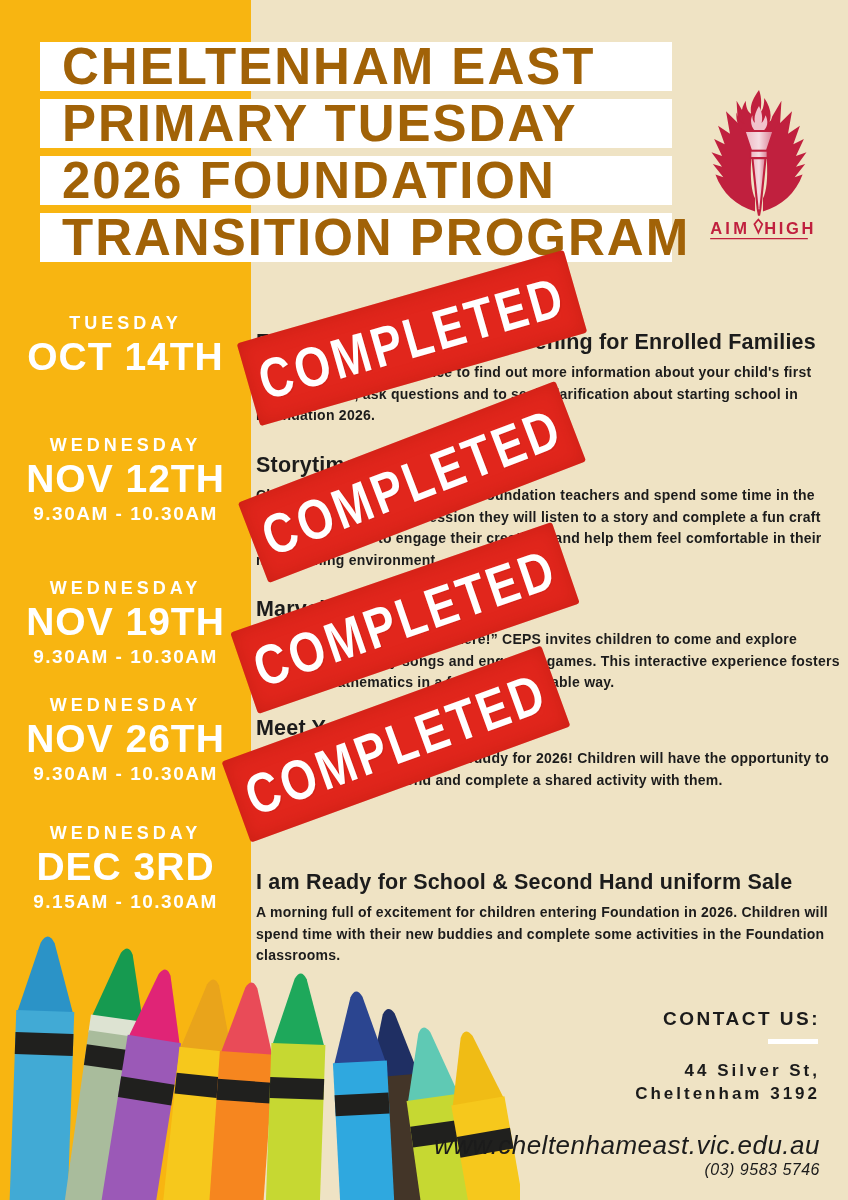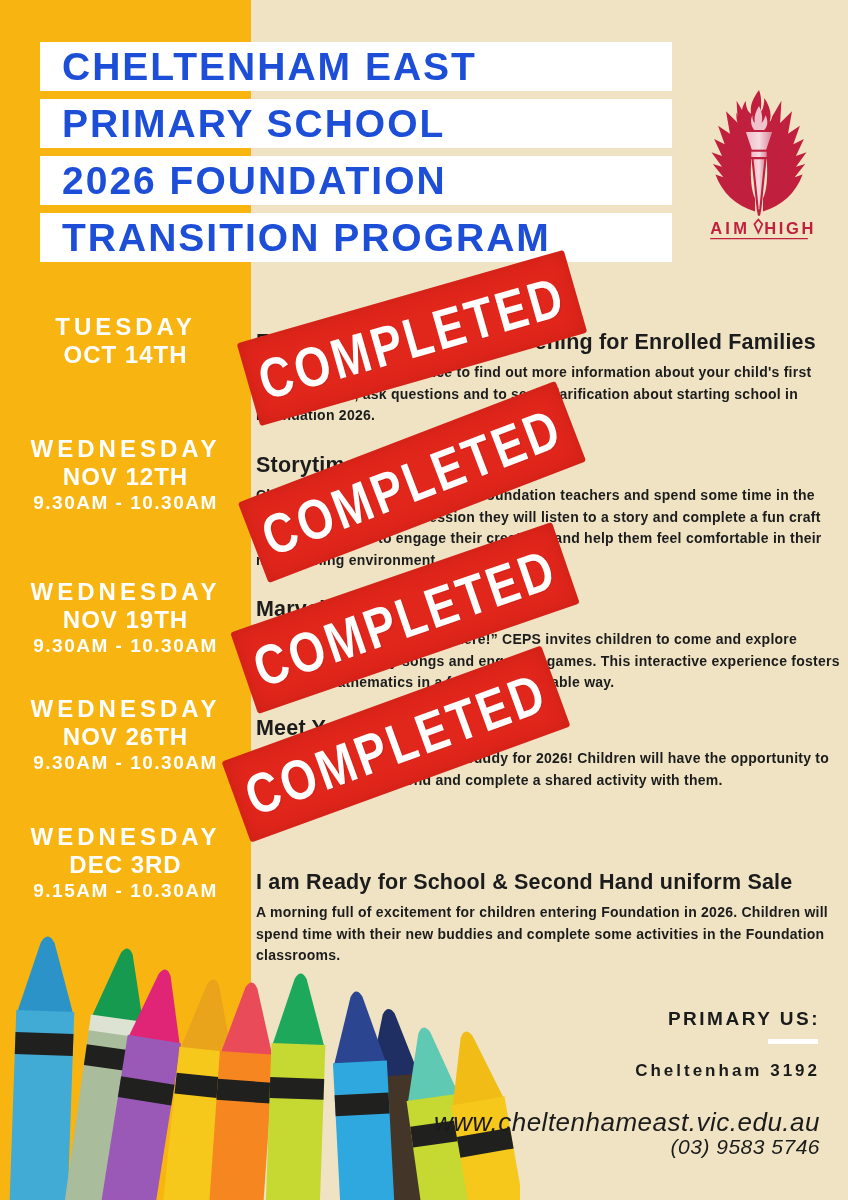--- a/index.html
+++ b/index.html
@@ -2,30 +2,30 @@
 <html><head>
 <meta charset="utf-8">
 <style>
   * { margin:0; padding:0; box-sizing:border-box; }
   body { background:#888; font-family:"Liberation Sans", sans-serif; }
   .poster { position:relative; width:848px; height:1200px; background:#EFE3C4; overflow:hidden; margin:0 auto; }
   .yellow-col { position:absolute; left:0; top:0; width:251px; height:1200px; background:#F8B511; }
 
   
   .title-bar { position:absolute; left:40px; width:632px; height:49px; background:#FFFFFF; display:flex; align-items:center; padding-left:22px; }
-  .title-bar span { font-weight:bold; font-size:39px; letter-spacing:2px; color:#1d4ed8; white-space:nowrap; }
+  .title-bar span { font-weight:bold; font-size:51px; letter-spacing:2px; color:#a16207; white-space:nowrap; }
   .tb1 { top:42px; } .tb2 { top:99px; } .tb3 { top:156px;align-items:center; } .tb4 { top:213px;align-items:center; }
 
   
   .logo { position:absolute; left:693px; top:90px; width:132px; height:152px; }
 
   
   .date-block { position:absolute; left:0; width:251px; text-align:center; color:#FFFFFF; }
-  .date-day  { font-size:24px; font-weight:bold; letter-spacing:4px; line-height:1.1; }
-  .date-main { font-size:24px; font-weight:bold; letter-spacing:1px; line-height:1.15; margin-top:1px; }
+  .date-day  { font-size:18px; font-weight:bold; letter-spacing:4px; line-height:1.1; }
+  .date-main { font-size:39px; font-weight:bold; letter-spacing:1px; line-height:1.15; margin-top:1px; }
   .date-time { font-size:19px; font-weight:bold; letter-spacing:1.5px; line-height:1.1; margin-top:2px; }
   .d1 { top:314px; } .d2 { top:436px; } .d3 { top:579px; } .d4 { top:696px; } .d5 { top:824px; }
 
   
   .event { position:absolute; left:256px; width:585px; color:#1C1C1C; }
   .event h3 { font-size:21.5px; font-weight:bold; letter-spacing:0.2px; margin-bottom:7px; }
   .event p  { font-size:14px; font-weight:bold; letter-spacing:0.25px; line-height:21.5px; }
   .e1 { top:330px; } .e2 { top:453px; } .e3 { top:597px; } .e4 { top:716px; } .e5 { top:870px; }
 
   
@@ -39,36 +39,36 @@
   .s2 { left:242px; top:439px; transform:rotate(-21deg); }
   .s3 { left:235px; top:575px; transform:rotate(-19deg); }
   .s4 { left:226px; top:701px; transform:rotate(-20deg); }
 
   
   .contact { position:absolute; right:28px; top:1008px; text-align:right; color:#1B1B1B; }
   .contact-heading { font-size:19px; font-weight:bold; letter-spacing:2.5px; }
   .contact-underline { width:50px; height:5px; background:#FFFFFF; margin:9px 2px 15px auto; }
   .contact-addr { font-size:17px; font-weight:bold; letter-spacing:3px; line-height:23px; }
   .contact-web  { font-size:26px; font-style:italic; letter-spacing:0.5px; line-height:24px; margin-top:28px; }
-  .contact-phone{ font-size:21px; font-style:italic; letter-spacing:0.5px; line-height:24px; margin-top:1px;text-align:right; }
+  .contact-phone{ font-size:16px; font-style:italic; letter-spacing:0.5px; line-height:24px; margin-top:1px;text-align:right; }
 
   
   .crayons { position:absolute; left:0; bottom:0; width:520px; height:272px; }
 </style>
 </head>
 <body>
 
 <div class="poster">
   <div class="yellow-col"></div>
 
   <div class="title-bar tb1">
       <span>CHELTENHAM EAST</span>
     </div>
   <div class="title-bar tb2">
-      <span>PRIMARY SCHOOL</span>
+      <span>PRIMARY TUESDAY</span>
     </div>
   <div class="title-bar tb3">
       <span>2026 FOUNDATION</span>
     </div>
   <div class="title-bar tb4">
       <span>TRANSITION PROGRAM</span>
     </div>
 
   <div class="logo">
     <svg width="132" height="152" viewBox="0 0 100 115">
@@ -215,19 +215,20 @@
     </g>
 
     <g transform="translate(465,100) rotate(-10)">
       <path d="M -26,76 L -6,9 Q 0,-2 6,9 L 26,76 Z" fill="#F0BC15"></path>
       <rect x="-27" y="74" width="54" height="220" fill="#F6C81C"></rect>
       <rect x="-27" y="106" width="54" height="21" fill="#20201E"></rect>
     </g>
   </svg>
 
   <div class="contact">
-    <div class="contact-heading">PRIMARY US:</div>
+    <div class="contact-heading">CONTACT US:</div>
     <div class="contact-underline"></div>
+    <div class="contact-addr">44 Silver St,</div>
     <div class="contact-addr">Cheltenham 3192</div>
     <div class="contact-web">www.cheltenhameast.vic.edu.au</div>
     <div class="contact-phone">(03) 9583 5746</div>
   </div>
 </div>
 
 </body></html>

